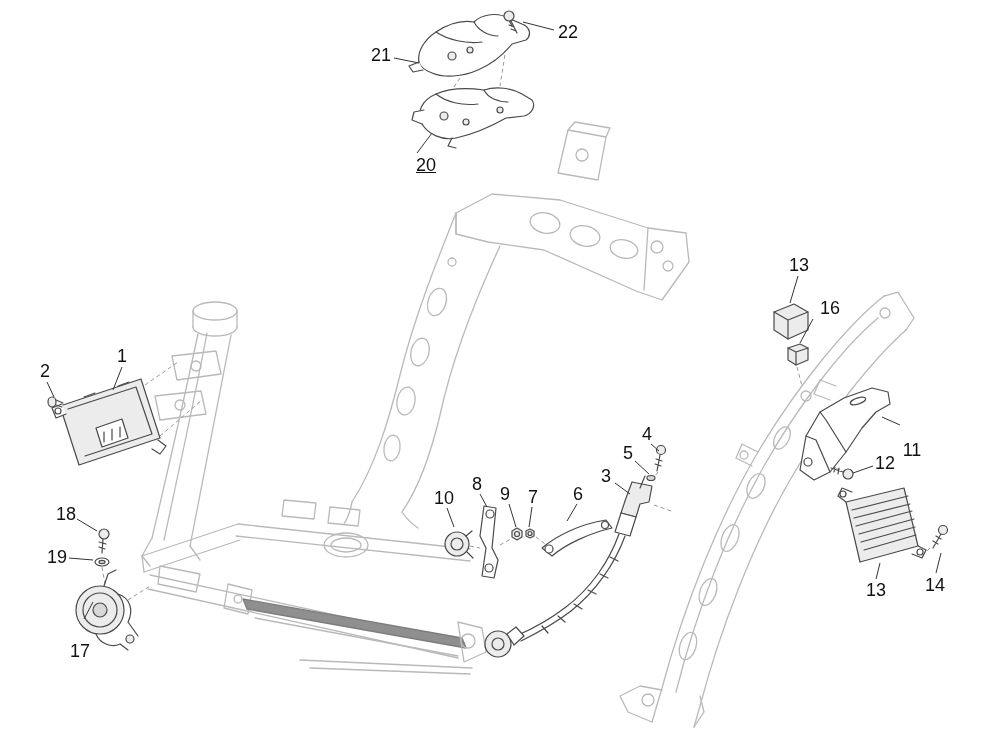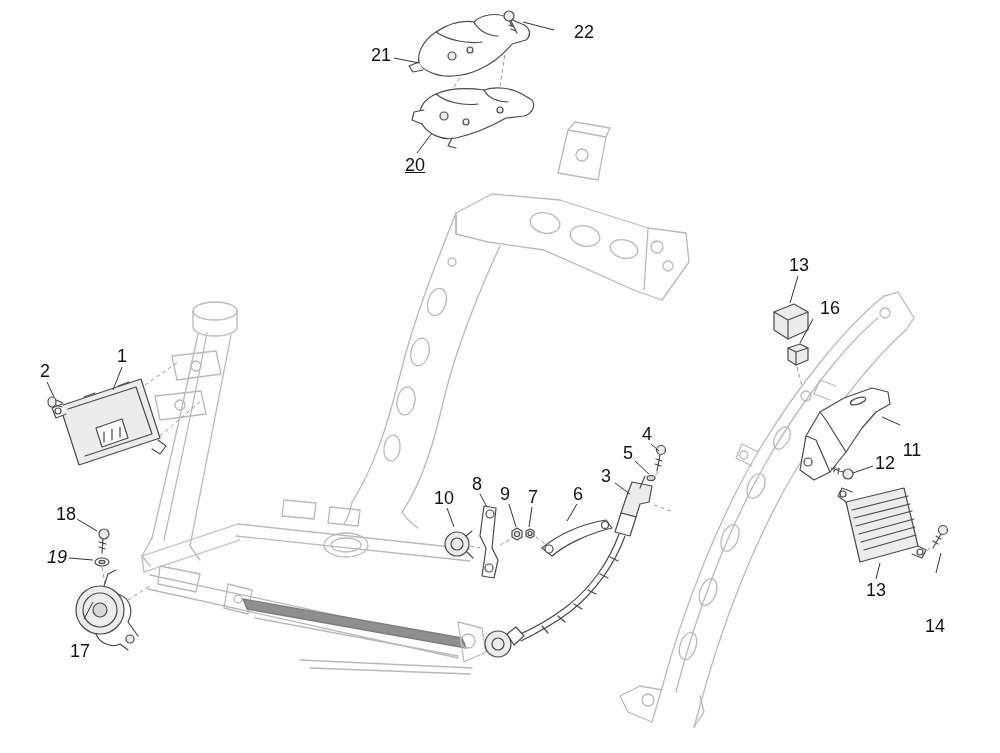--- a/index.html
+++ b/index.html
@@ -320,23 +320,23 @@
       <span class="callout" style="left: 647px; top: 434px;">4</span>
       <span class="callout" style="left: 628px; top: 453px;">5</span>
       <span class="callout" style="left: 578px; top: 494px;">6</span>
       <span class="callout" style="left: 533px; top: 497px;">7</span>
       <span class="callout" style="left: 477px; top: 484px;">8</span>
       <span class="callout" style="left: 505px; top: 494px;">9</span>
       <span class="callout" style="left: 444px; top: 498px;">10</span>
       <span class="callout" style="left: 912px; top: 450px;">11</span>
       <span class="callout" style="left: 885px; top: 463px;">12</span>
       <span class="callout" style="left: 876px; top: 590px;">13</span>
-      <span class="callout" style="left: 935px; top: 585px; margin-top: 41px;">14</span>
+      <span class="callout" style="left: 935px; top: 585px;">14</span>
       <span class="callout" style="left: 799px; top: 265px;">13</span>
       <span class="callout" style="left: 819px; top: 308px; margin-left: 11px;">16</span>
       <span class="callout" style="left: 80px; top: 651px;">17</span>
       <span class="callout" style="left: 66px; top: 514px;">18</span>
-      <span class="callout" style="left: 57px; top: 557px; font-style: italic;">19</span>
-      <span class="callout" style="left: 415px; top: 165px; text-decoration: underline;">20</span>
+      <span class="callout" style="left: 57px; top: 557px;">19</span>
+      <span class="callout" style="left: 426px; top: 165px; text-decoration: underline;">20</span>
       <span class="callout" style="left: 381px; top: 55px;">21</span>
-      <span class="callout" style="left: 568px; top: 32px; margin-left: 16px;">22</span>
+      <span class="callout" style="left: 568px; top: 32px;">22</span>
     </div>
 </div>
 
 </body></html>

